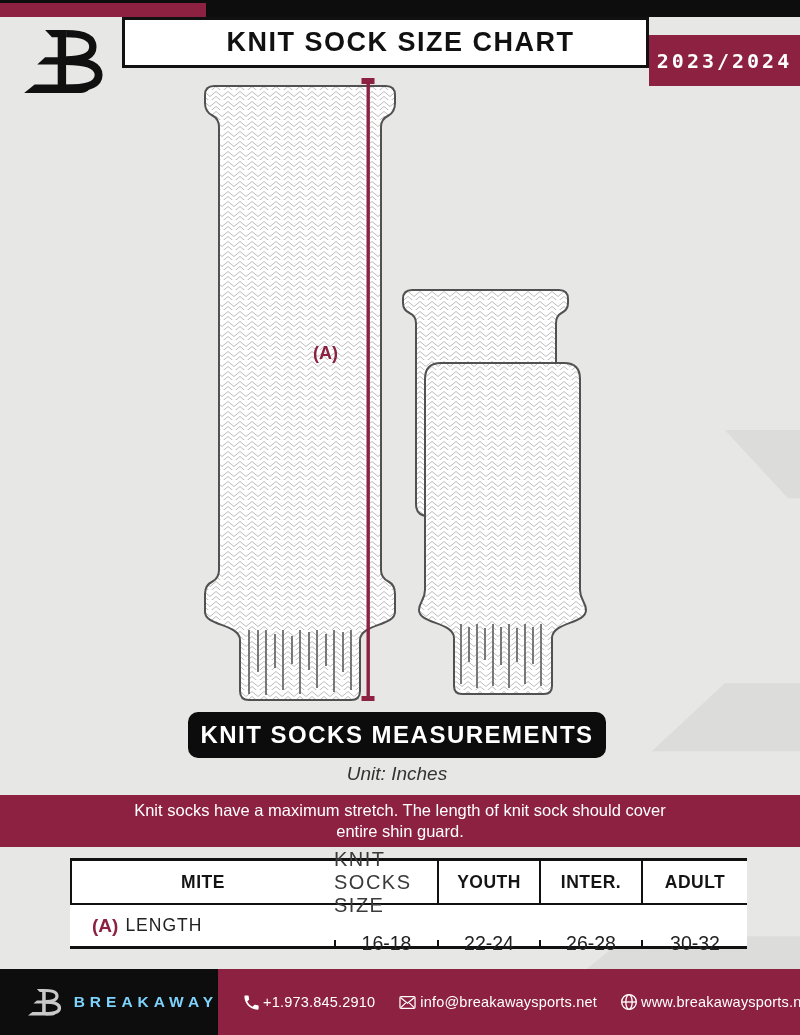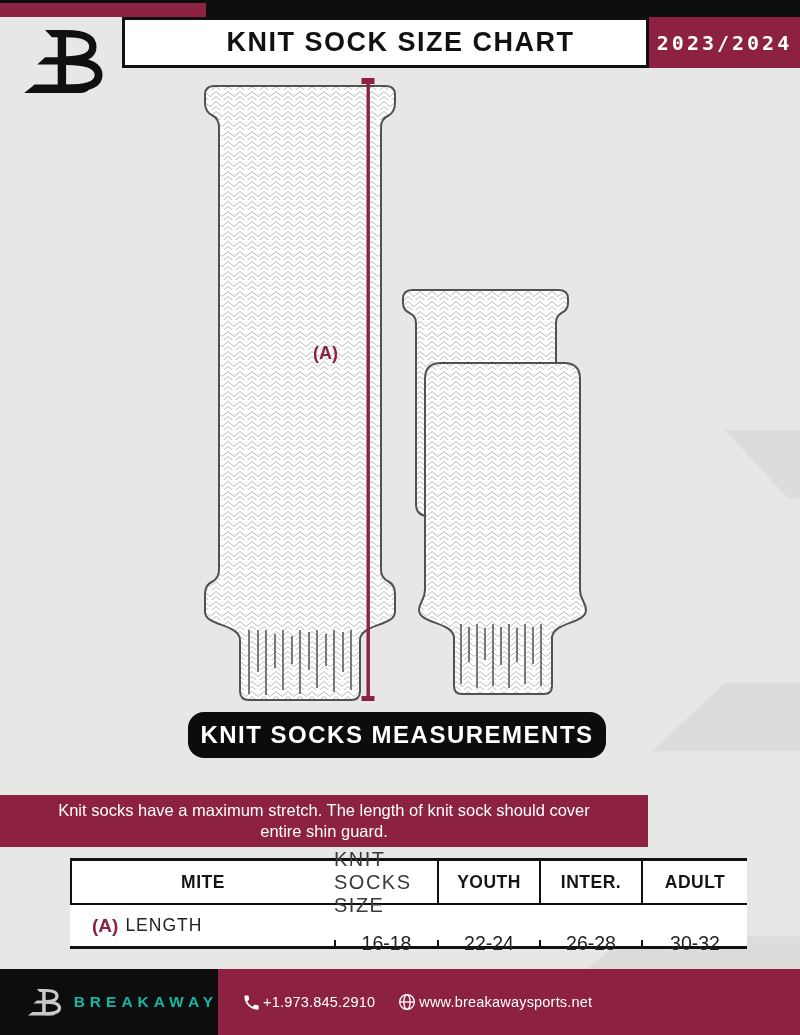--- a/index.html
+++ b/index.html
@@ -15,60 +15,60 @@
   .strip-black{flex:1;height:100%;background:#0d0d0d;}
   
   .logo-top{position:absolute;left:24px;top:30px;}
   .title-box{
     position:absolute;left:122px;top:17px;width:527px;height:51px;
     background:#ffffff;border:3px solid #111;box-sizing:border-box;
     display:flex;align-items:center;padding-left:30px;justify-content:center;
   }
   .title-box h1{margin:0;font-size:27px;font-weight:bold;letter-spacing:1.5px;color:#111;}
   .season-box{
-    position:absolute;left:649px;top:17px;width:151px;height:51px;
+    position:absolute;left:649px;top:35px;width:151px;height:51px;
     background:#8c2141;color:#fff;display:flex;align-items:center;justify-content:center;
     font-family:"DejaVu Sans Mono", monospace;font-weight:bold;font-size:20px;letter-spacing:3px;
   }
   
   .watermark{position:absolute;left:530px;top:430px;opacity:1;}
   
   .scene{position:absolute;left:0;top:0;}
   .meas-label{position:absolute;left:313px;top:343px;color:#8c2141;font-weight:bold;font-size:18px;}
   
   .meas-banner{
-    position:absolute;left:188px;top:712px;width:418px;height:46px;background:#0c0c0c;border-radius:16px;
+    position:absolute;left:188px;top:712px;width:418px;height:46px;background:#0c0c0c;border-radius:10px;
     color:#fff;display:flex;align-items:center;justify-content:center;
     font-size:24px;font-weight:bold;letter-spacing:1.5px;white-space:nowrap;
   }
   .unit-line{position:absolute;left:188px;top:763px;width:418px;text-align:center;font-style:italic;font-size:19px;color:#333;}
   
   .note-banner{
-    position:absolute;left:0;top:795px;width:648px;height:52px;background:#8c2141;color:#fff;
+    position:absolute;left:0;top:795px;width:800px;height:52px;background:#8c2141;color:#fff;
     display:flex;flex-direction:column;align-items:center;justify-content:center;
     font-size:16.5px;line-height:21px;text-align:center;
   }
   
   .size-table{
     position:absolute;left:70px;top:858px;width:677px;background:#fff;
     border-top:3px solid #111;border-bottom:3px solid #111;box-sizing:border-box;
     display:grid;grid-template-columns:264px 103px 102px 102px 106px;grid-template-rows:44px 41px;
   }
   .cell{display:flex;align-items:center;justify-content:center;box-sizing:border-box;}
   .cell.vline{border-left:2px solid #111;}
   .cell.hline{border-bottom:2px solid #111;}
   .th-main{font-size:20px;color:#3a3a3a;letter-spacing:1.5px;}
   .th{font-size:17.5px;font-weight:bold;color:#141414;letter-spacing:0.5px;}
   .td-label{justify-content:flex-start;padding-left:22px;font-size:17.5px;color:#222;letter-spacing:1px;}
   .td-label b{color:#8c2141;font-size:19px;letter-spacing:0;margin-right:7px;}
   .td{font-size:19.5px;color:#222;margin-top:35px;}
   
   .footer{position:absolute;left:0;top:969px;width:800px;height:66px;display:flex;}
   .footer-left{width:218px;height:100%;background:#0d0d0d;display:flex;align-items:center;padding-left:28px;box-sizing:border-box;}
-  .brand{color:#14b8a6;font-weight:bold;font-size:15.5px;letter-spacing:5px;margin-left:12px;}
+  .brand{color:#7dd3fc;font-weight:bold;font-size:15.5px;letter-spacing:5px;margin-left:12px;}
   .footer-right{flex:1;height:100%;background:#8c2141;display:flex;align-items:center;padding-left:24px;gap:22px;}
   .contact{display:flex;align-items:center;gap:2px;color:#fff;font-size:14.5px;letter-spacing:0.2px;}
   .contact svg{display:block;}
 </style>
 </head>
 <body>
 
 <div class="page">
 
   <svg class="watermark" width="740" height="594" viewBox="0 0 76 61">
@@ -123,20 +123,21 @@
       <path d="M63,52 H10 L0,60 H54 C60,60 63,57 63,52 Z" stroke="none"></path>
     </g>
   </svg>
 
   <div class="title-box">
     <h1>KNIT SOCK SIZE CHART</h1>
   </div>
   <div class="season-box">2023/2024</div>
 
   <div class="meas-banner">KNIT SOCKS MEASUREMENTS</div>
+  <div class="unit-line">Unit: Inches</div>
 
   <div class="note-banner">
     <span>Knit socks have a maximum stretch. The length of knit sock should cover</span>
     <span>entire shin guard.</span>
   </div>
 
   <div class="size-table">
     <div class="cell hline vline th">MITE</div>
     <div class="cell hline th-main">KNIT SOCKS SIZE</div>
     <div class="cell hline vline th">YOUTH</div>
@@ -168,20 +169,28 @@
       <span class="brand">BREAKAWAY</span>
     </div>
     <div class="footer-right">
       <div class="contact">
         <svg width="19" height="19" viewBox="0 0 24 24">
           <path d="M6.62 10.79c1.44 2.83 3.76 5.14 6.59 6.59l2.2-2.21c.27-.27.67-.36 1.02-.24 1.12.37 2.33.57 3.57.57.55 0 1 .45 1 1V20c0 .55-.45 1-1 1-9.39 0-17-7.61-17-17 0-.55.45-1 1-1h3.5c.55 0 1 .45 1 1 0 1.25.2 2.45.57 3.57.11.35.03.74-.25 1.02l-2.2 2.2z" fill="#ffffff"></path>
         </svg>
         <span>+1.973.845.2910</span>
       </div>
       <div class="contact">
+        <svg width="21" height="19" viewBox="0 0 24 24" fill="none" stroke="#ffffff" stroke-width="1.6">
+          <rect x="2.5" y="4.5" width="19" height="15" rx="1.5"></rect>
+          <path d="M3.5 6 L12 13 L20.5 6"></path>
+          <path d="M3.5 18.5 L9.8 12.5 M20.5 18.5 L14.2 12.5"></path>
+        </svg>
+        <span>info@breakawaysports.net</span>
+      </div>
+      <div class="contact">
         <svg width="20" height="20" viewBox="0 0 24 24" fill="none" stroke="#ffffff" stroke-width="1.6">
           <circle cx="12" cy="12" r="8.8"></circle>
           <ellipse cx="12" cy="12" rx="3.8" ry="8.8"></ellipse>
           <path d="M3.2 12 H20.8"></path>
         </svg>
         <span>www.breakawaysports.net</span>
       </div>
     </div>
   </div>
 

